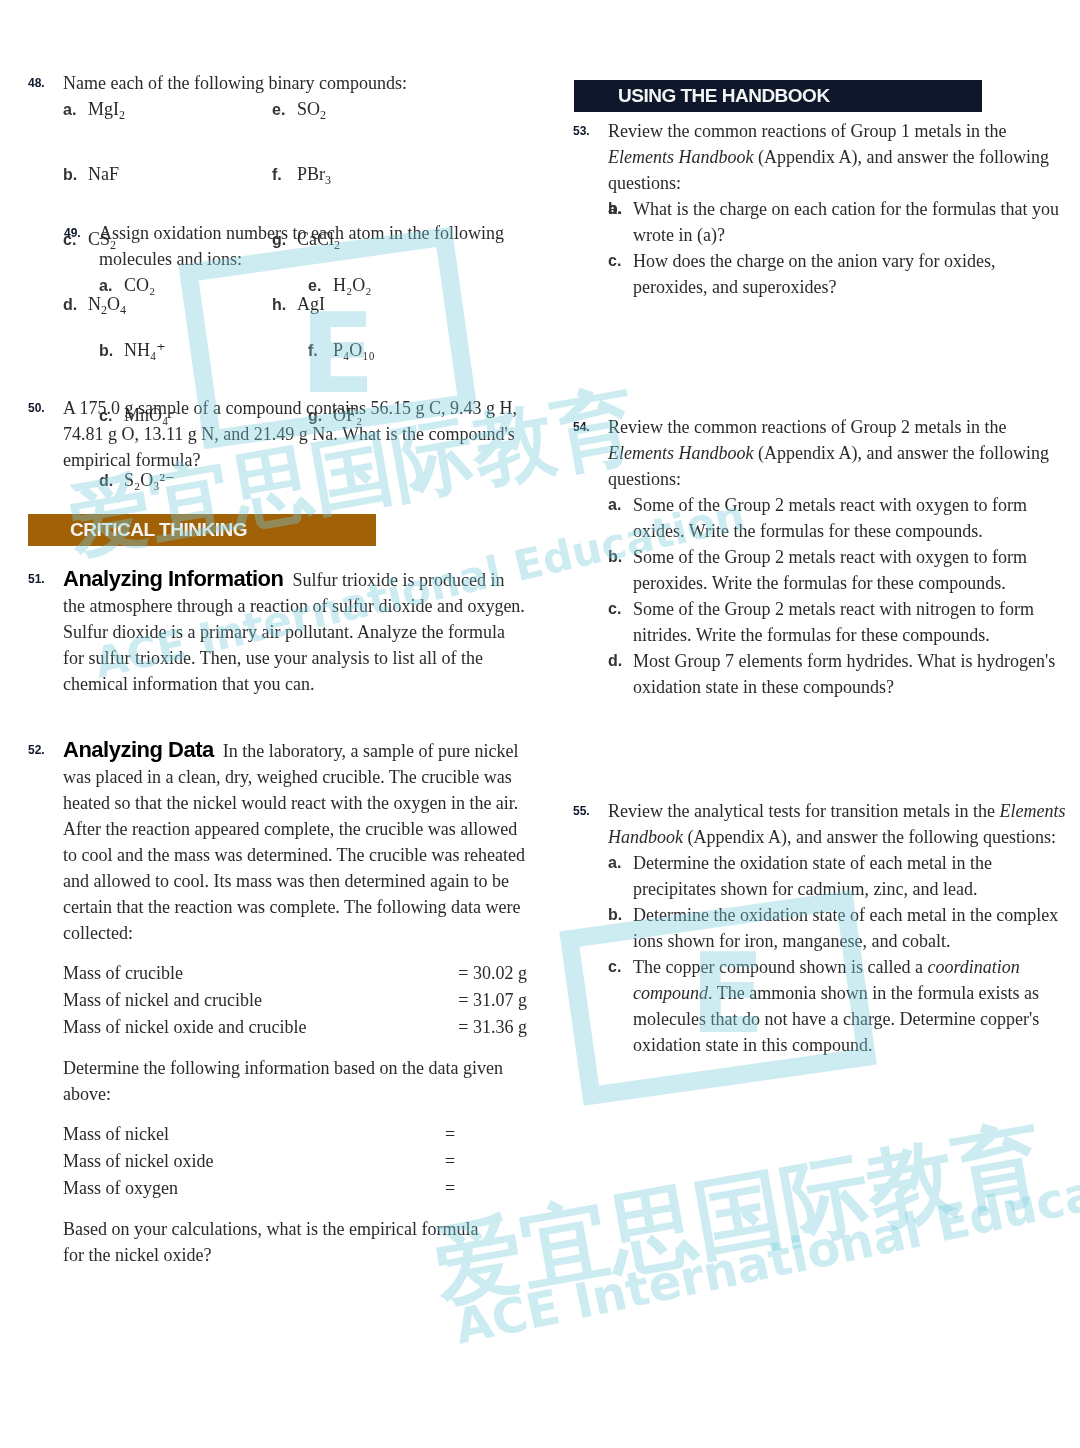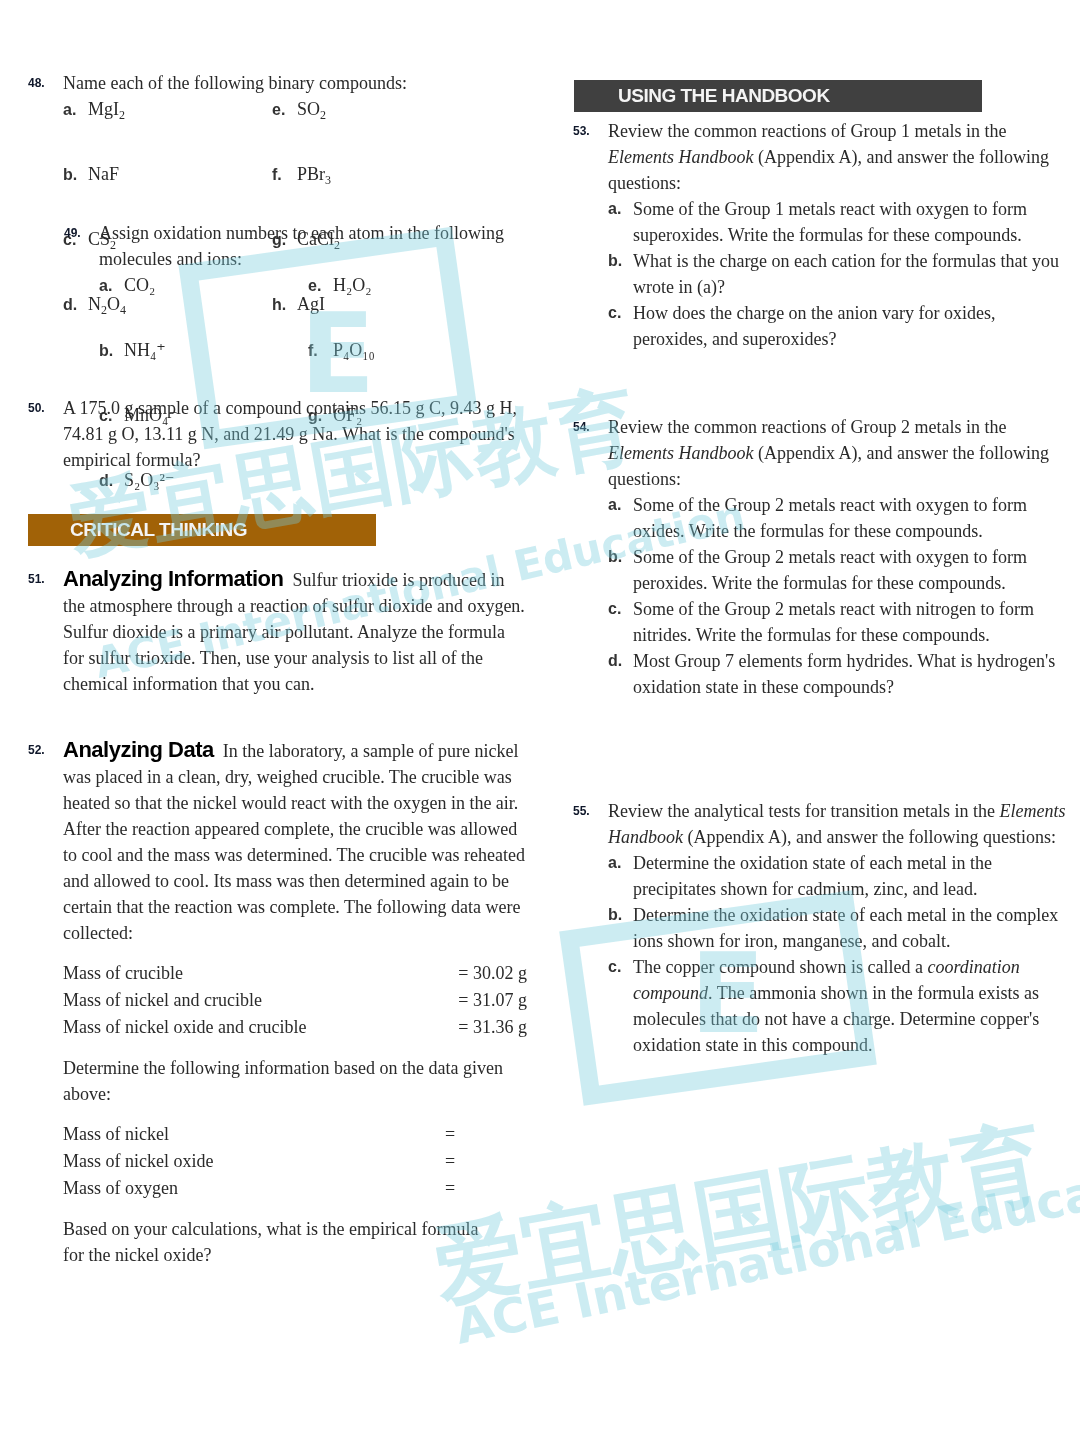--- a/index.html
+++ b/index.html
@@ -15,21 +15,21 @@
   .qbody { margin-left:35px; }
   .lbl { font-family:"Liberation Sans", sans-serif; font-weight:bold; font-size:16px; display:inline-block; width:25px; color:#333; }
   .grid2 { display:grid; grid-template-columns:170px 170px;gap:39px; }
   .grid2 div { height:26px; }
   .sub { font-size:12px; vertical-align:-4px; }
   .subitem { position:relative; padding-left:25px; }
   .subitem .lbl { position:absolute; left:0; top:0; }
   .bold-sans { font-family:"Liberation Sans", sans-serif; font-weight:bold; font-size:22px; letter-spacing:-0.5px; color:#000000; }
   .banner { position:absolute; height:32px; font-family:"Liberation Sans", sans-serif; font-weight:bold; color:#f4f4f4; font-size:19px; line-height:32px; letter-spacing:-0.5px; }
   .banner-red { left:28px; top:514px; width:348px; background:#a16207; padding-left:42px; box-sizing:border-box; }
-  .banner-green { left:574px; top:80px; width:408px; background:#404040; padding-left:44px; box-sizing:border-box; }
+  .banner-green { left:574px; top:80px; width:408px; background:#0f172a; padding-left:44px; box-sizing:border-box; }
   .data-table { margin-top:14px; }
   .data-row { display:flex; height:27px; }
   .data-row .k { width:382px; }
   .data-row .v { width:82px; text-align:right; }
   .ans-row { display:flex; height:27px; }
   .ans-row .k { width:382px; }
   .ans-row .v { width:20px; text-align:left; }
   i { font-style:italic; }
   .wm { position:absolute; color:rgba(120,205,220,0.38); font-family:"DejaVu Sans", sans-serif; font-weight:bold; pointer-events:none; white-space:nowrap; }
   .wm-box { position:absolute; border:18px solid rgba(120,205,220,0.38); pointer-events:none; }
@@ -123,21 +123,21 @@
 <div class="banner banner-red">CRITICAL THINKING</div>
 
 <div class="banner banner-green">USING THE HANDBOOK</div>
 
 <div class="col col-right">
 
   <div class="q" style="top:118px;width:495px;">
     <span class="qnum">53.</span>
     <div class="qbody">
       <div><span>Review the common reactions of Group 1 metals in the </span><i>Elements Handbook</i><span> (Appendix A), and answer the following questions:</span></div>
-      <div class="subitem"><span class="lbl">a.</span><span>Some of the Group 1 metals react with oxygen to form superoxides. Write the formulas for these compounds.</span></div>
+      <div class="subitem"><span class="lbl">a.</span></div>
       <div class="subitem"><span class="lbl">b.</span><span>What is the charge on each cation for the formulas that you wrote in (a)?</span></div>
       <div class="subitem"><span class="lbl">c.</span><span>How does the charge on the anion vary for oxides, peroxides, and superoxides?</span></div>
     </div>
   </div>
 
   <div class="q" style="top:414px;width:495px;">
     <span class="qnum">54.</span>
     <div class="qbody">
       <div><span>Review the common reactions of Group 2 metals in the </span><i>Elements Handbook</i><span> (Appendix A), and answer the following questions:</span></div>
       <div class="subitem"><span class="lbl">a.</span><span>Some of the Group 2 metals react with oxygen to form oxides. Write the formulas for these compounds.</span></div>

